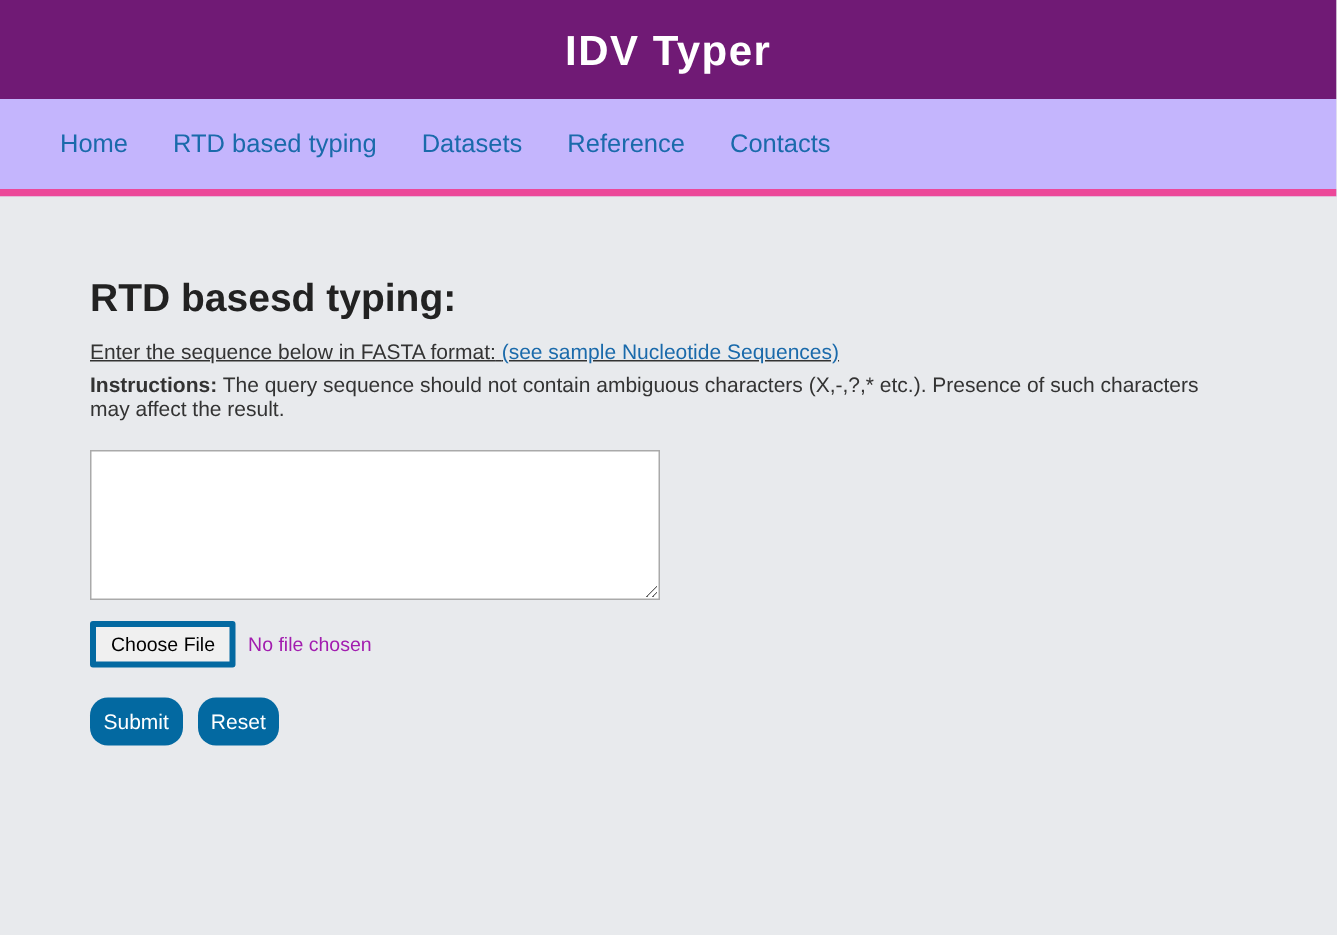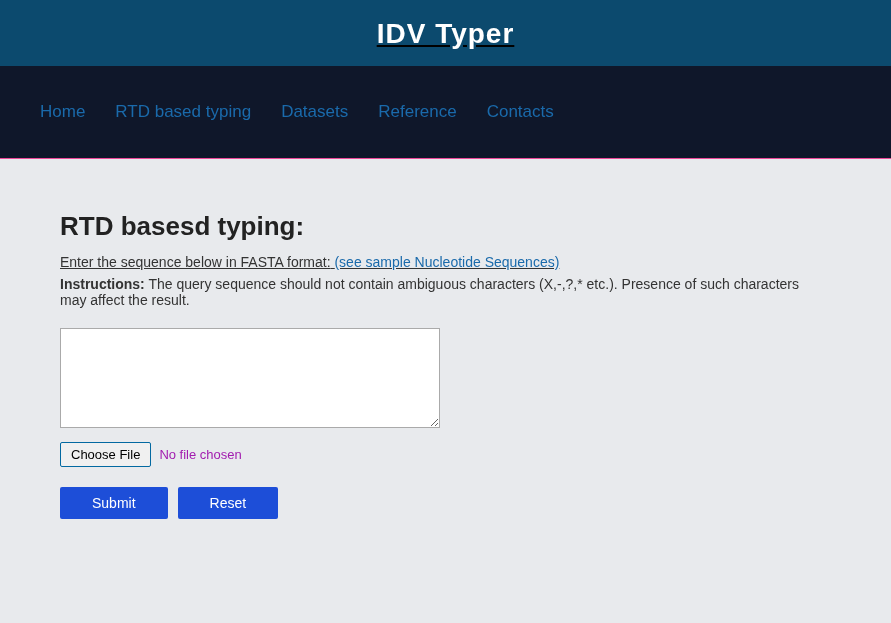--- a/index.html
+++ b/index.html
@@ -9,37 +9,36 @@
     }
 
     body {
       font-family: Arial, sans-serif;
       background: #e8eaed;
       width: 891px;
       min-height: 623px;
     }
 
     .header {
-      background: #0c4a6e;
+      background: #701a75;
       text-align: center;
       padding: 18px 0 16px;
-      text-decoration: underline;
     }
 
     .header-title {
       color: #ffffff;
       font-size: 28px;
       font-weight: bold;
       letter-spacing: 1px;
     }
 
     .nav {
-      background: #0f172a;
-      border-bottom: 1px solid #ec4899;
-      padding: 16px 40px;
+      background: #c4b5fd;
+      border-bottom: 5px solid #ec4899;
+      padding: 0 40px;
     }
 
     .nav-list {
       display: flex;
       list-style: none;
       gap: 30px;
       align-items: center;
       height: 60px;
     }
 
@@ -108,44 +107,44 @@
 
     .file-input-wrapper {
       display: flex;
       align-items: center;
       gap: 8px;
       margin-bottom: 20px;
     }
 
     .choose-file-btn {
       background: #f0f0f0;
-      border: 1px solid #0369a1;
+      border: 4px solid #0369a1;
       border-radius: 2px;
       padding: 4px 10px;
       font-size: 13px;
       cursor: pointer;
     }
 
     .file-chosen-text {
       font-size: 13px;
       color: #a21caf;
     }
 
     .action-buttons {
       display: flex;
       gap: 10px;
       margin-top: 8px;
     }
 
     .submit-btn, .reset-btn {
-      background: #1d4ed8;
+      background: #0369a1;
       color: #fff;
       border: none;
-      border-radius: 2px;
-      padding: 8px 32px;
+      border-radius: 12px;
+      padding: 8px 9px;
       font-size: 14px;
       cursor: pointer;
     }
   </style>
 </head>
 <body>
 
 <div class="header">
   <h1 class="header-title">IDV Typer</h1>
 </div>

